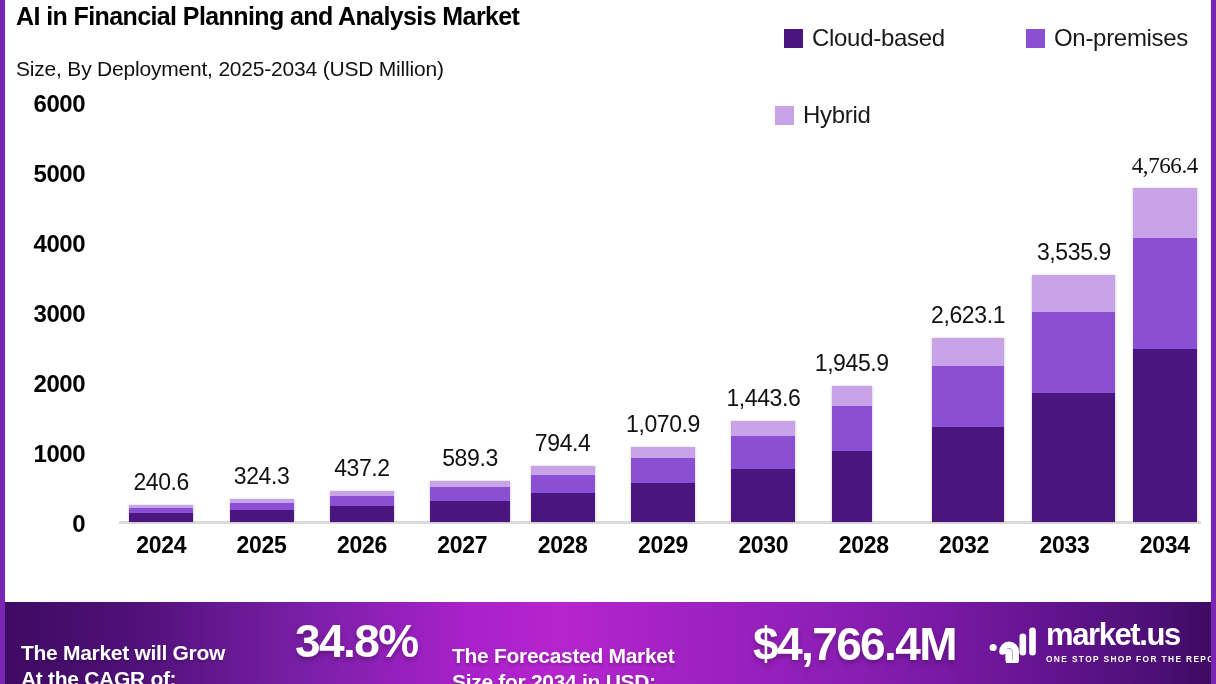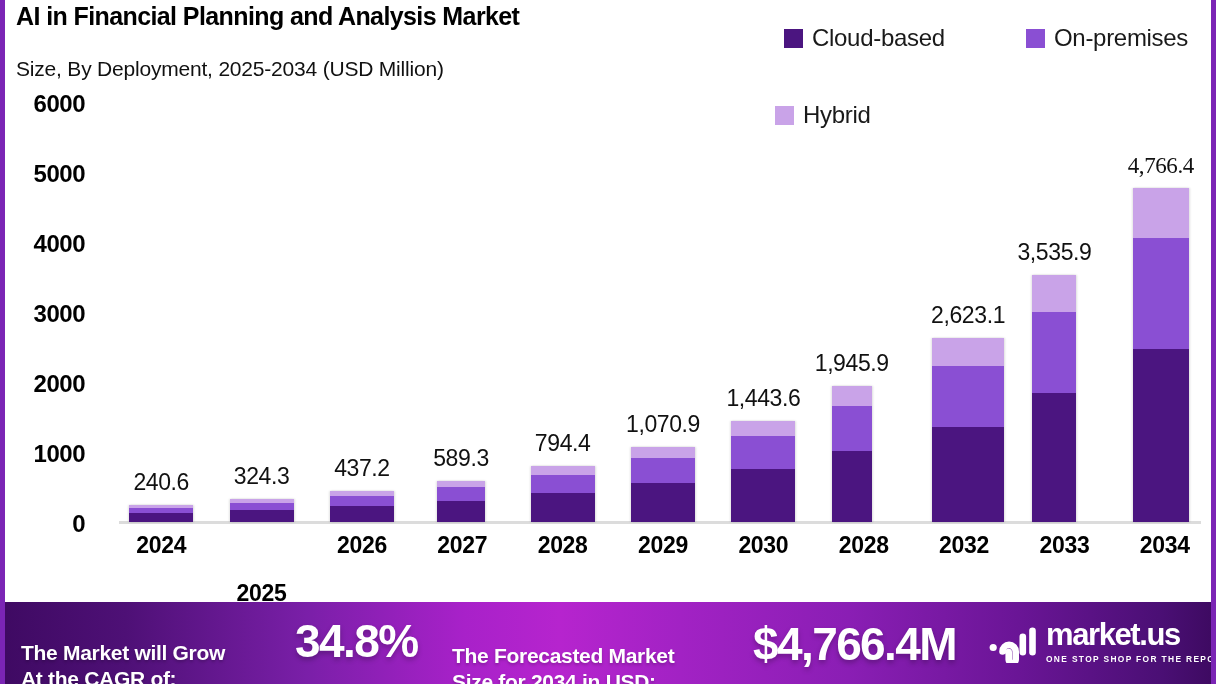--- a/index.html
+++ b/index.html
@@ -268,29 +268,29 @@
           <div class="seg" style="height: 2.527px; background: rgb(201, 163, 232);"></div>
           <div class="bar-value">240.6</div>
         </div>
         <div class="x-label" style="left: 64.1818px;">2024</div>
         <div class="bar-group" style="left: 132.545px; width: 64px;">
           <div class="seg" style="height: 11.802px; background: rgb(75, 21, 128);"></div>
           <div class="seg" style="height: 7.49px; background: rgb(138, 79, 211);"></div>
           <div class="seg" style="height: 3.402px; background: rgb(201, 163, 232);"></div>
           <div class="bar-value">324.3</div>
         </div>
-        <div class="x-label" style="left: 164.545px; margin-top: 48px;">2025</div>
+        <div class="x-label" style="left: 164.545px;">2025</div>
         <div class="bar-group" style="left: 232.909px; width: 64px;">
           <div class="seg" style="height: 15.911px; background: rgb(75, 21, 128);"></div>
           <div class="seg" style="height: 10.101px; background: rgb(138, 79, 211);"></div>
           <div class="seg" style="height: 4.592px; background: rgb(201, 163, 232);"></div>
           <div class="bar-value">437.2</div>
         </div>
         <div class="x-label" style="left: 264.909px;">2026</div>
-        <div class="bar-group" style="left: 340px; width: 48px;">
+        <div class="bar-group" style="left: 333px; width: 80px;">
           <div class="seg" style="height: 21.448px; background: rgb(75, 21, 128);"></div>
           <div class="seg" style="height: 13.615px; background: rgb(138, 79, 211);"></div>
           <div class="seg" style="height: 6.188px; background: rgb(201, 163, 232);"></div>
           <div class="bar-value">589.3</div>
         </div>
         <div class="x-label" style="left: 365.273px;">2027</div>
         <div class="bar-group" style="left: 433.636px; width: 64px;">
           <div class="seg" style="height: 28.917px; background: rgb(75, 21, 128);"></div>
           <div class="seg" style="height: 18.354px; background: rgb(138, 79, 211);"></div>
           <div class="seg" style="height: 8.344px; background: rgb(201, 163, 232);"></div>
@@ -318,28 +318,28 @@
           <div class="bar-value">1,945.9</div>
         </div>
         <div class="x-label" style="left: 766.727px;">2028</div>
         <div class="bar-group" style="left: 835.091px; width: 72px;">
           <div class="seg" style="height: 95.48px; background: rgb(75, 21, 128);"></div>
           <div class="seg" style="height: 60.592px; background: rgb(138, 79, 211);"></div>
           <div class="seg" style="height: 27.545px; background: rgb(201, 163, 232);"></div>
           <div class="bar-value">2,623.1</div>
         </div>
         <div class="x-label" style="left: 867.091px;">2032</div>
-        <div class="bar-group" style="left: 935.455px; width: 44px;">
+        <div class="bar-group" style="left: 935.455px; width: 83px;">
           <div class="seg" style="height: 128.709px; background: rgb(75, 21, 128);"></div>
           <div class="seg" style="height: 81.676px; background: rgb(138, 79, 211);"></div>
           <div class="seg" style="height: 37.128px; background: rgb(201, 163, 232);"></div>
           <div class="bar-value">3,535.9</div>
         </div>
         <div class="x-label" style="left: 967.455px;">2033</div>
-        <div class="bar-group" style="left: 1035.82px; width: 56px; font-family: Liberation Serif, serif;">
+        <div class="bar-group" style="left: 1035.82px; width: 64px; font-family: Liberation Serif, serif;">
           <div class="seg" style="height: 173.495px; background: rgb(75, 21, 128);"></div>
           <div class="seg" style="height: 110.103px; background: rgb(138, 79, 211);"></div>
           <div class="seg" style="height: 50.05px; background: rgb(201, 163, 232);"></div>
           <div class="bar-value">4,766.4</div>
         </div>
         <div class="x-label" style="left: 1067.82px;">2034</div>
       </div>
   </div>
 
   <div class="footer">

